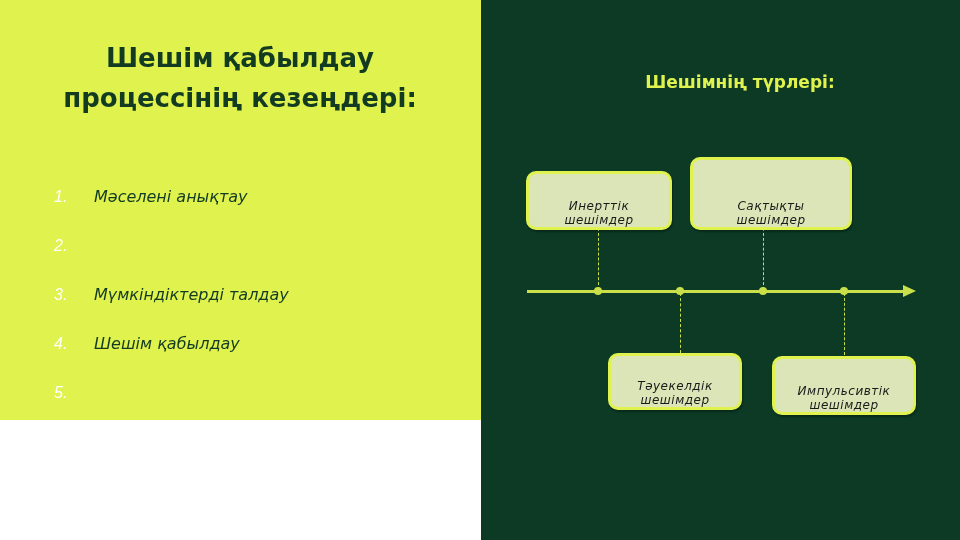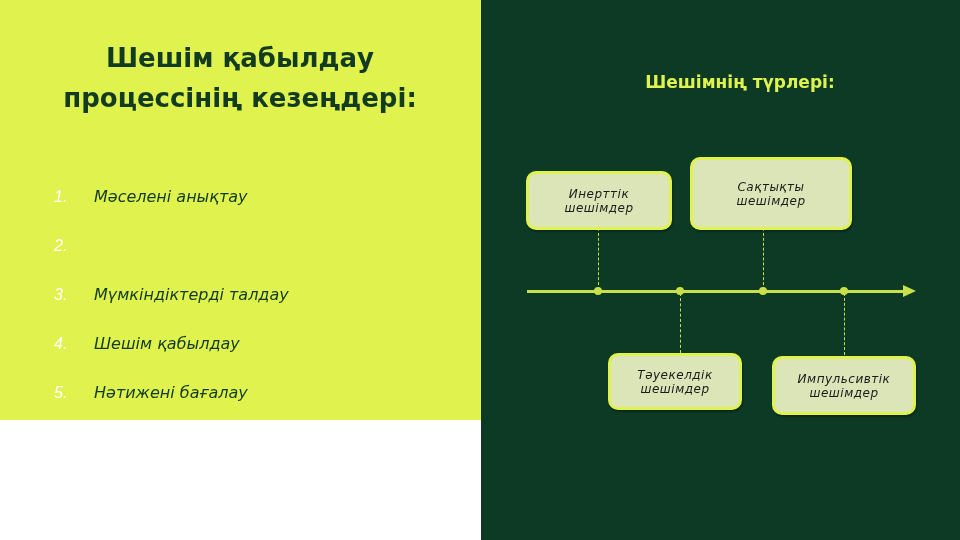--- a/index.html
+++ b/index.html
@@ -5,21 +5,21 @@
   html, body { margin:0; padding:0; }
   body { width:960px; height:540px; position:relative; overflow:hidden; font-family:"DejaVu Sans", sans-serif; }
   .left { position:absolute; left:0; top:0; width:481px; height:420px; background:#dff24e; }
   .right { position:absolute; left:481px; top:0; width:479px; height:540px; background:#0c3a25; }
   .title { position:absolute; left:40px; top:38px; width:400px; text-align:center; color:#123b22; font-family:"DejaVu Sans", sans-serif; font-weight:bold; font-size:26px; line-height:40px; }
   .list { position:absolute; left:54px; top:172px; margin:0; padding:0; list-style:none; }
   .list li { height:49px; display:flex; align-items:center; }
   .num { width:40px; color:#ffffff; font-family:"Liberation Sans", sans-serif; font-size:16px; font-style:italic; }
   .item { color:#123b22; font-family:"DejaVu Sans", sans-serif; font-style:italic; font-weight:normal; font-size:16px; }
   .subtitle { position:absolute; left:600px; top:72px; width:280px; text-align:center; color:#dff24e; font-family:"DejaVu Sans", sans-serif; font-weight:bold; font-size:17px; }
-  .box { position:absolute; background:#dbe5b8; border:3px solid #dff24e; border-radius:10px; box-sizing:border-box; display:flex; align-items:center; justify-content:center; text-align:center; color:#1a1a1a; font-family:"DejaVu Sans", sans-serif; font-style:italic; font-size:12px; line-height:14px; letter-spacing:0.5px; box-shadow:1px 2px 2px rgba(0,0,0,0.3); }
+  .box { position:absolute; background:#dbe5b8; border:3px solid #dff24e; border-radius:10px; box-sizing:border-box; display:flex; align-items:flex-end; justify-content:center; text-align:center; color:#1a1a1a; font-family:"DejaVu Sans", sans-serif; font-style:italic; font-size:12px; line-height:14px; letter-spacing:0.5px; box-shadow:1px 2px 2px rgba(0,0,0,0.3); }
   .vline { position:absolute; width:0; border-left:1px dashed #c9e04a; }
   .axis { position:absolute; left:527px; top:290px; width:380px; height:3px; background:#c9e04a; }
   .arrow { position:absolute; left:903px; top:285px; width:0; height:0; border-top:6.5px solid transparent; border-bottom:6.5px solid transparent; border-left:13px solid #c9e04a; }
   .dot { position:absolute; width:8px; height:8px; border-radius:50%; background:#c9e04a; top:287px; }
 </style>
 </head>
 <body>
 
 <div class="left">
   <div class="title">
@@ -37,21 +37,20 @@
     <li>
       <span class="num">3.</span>
       <span class="item">Мүмкіндіктерді талдау</span>
     </li>
     <li>
       <span class="num">4.</span>
       <span class="item">Шешім қабылдау</span>
     </li>
     <li>
       <span class="num">5.</span>
-      <span class="item">Нәтижені бағалау</span>
     </li>
   </ol>
 </div>
 
 <div class="right"></div>
 
 <div class="subtitle">Шешімнің түрлері:</div>
 
 <div class="vline" style="left:598px; top:228px; height:62px;"></div>
 <div class="vline" style="left:763px; top:228px; height:62px;"></div>

